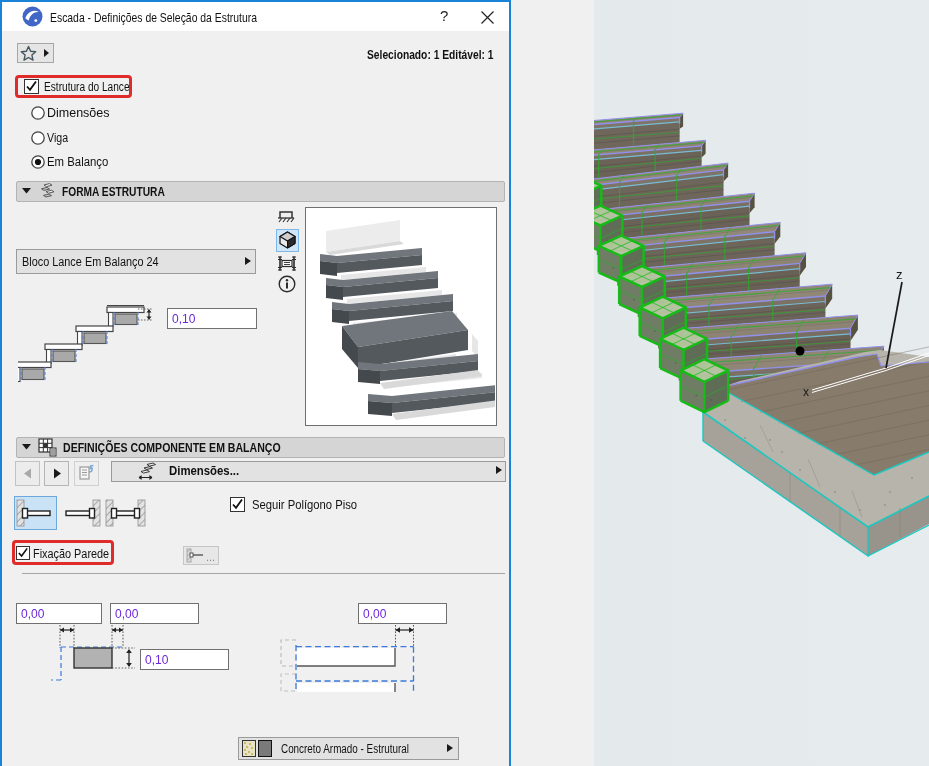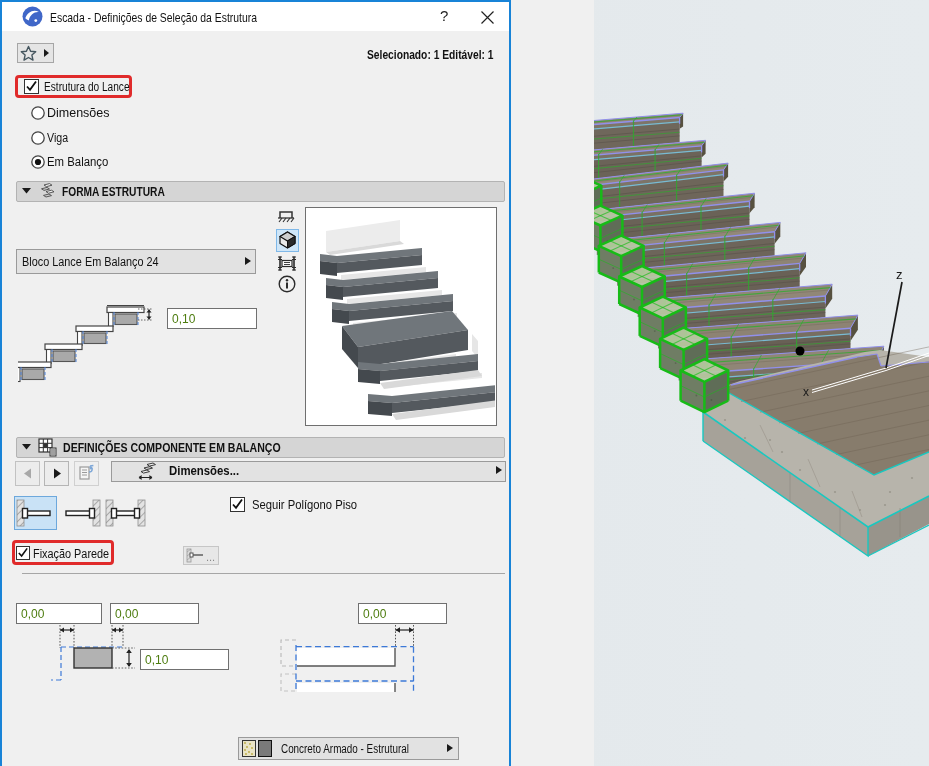--- a/index.html
+++ b/index.html
@@ -10,21 +10,21 @@
            background:linear-gradient(90deg,#dde3e6 0,#e4e9ec 60px,#e6ebee 100%); }
   #dlg { position:absolute; left:0; top:0; width:594px; height:766px; background:#f0f0f0;padding-left:44px; }
   .bluebord { position:absolute; background:#1883d7; z-index:50; }
   .abs { position:absolute; }
   .tx { position:absolute; font-size:12.5px; color:#111; white-space:nowrap; transform-origin:0 50%; }
   #title { position:absolute; left:2px; top:2px; width:507px; height:29px; background:#fff; }
   .hdrbar { position:absolute; left:16px; width:489px; height:21px; background:#d5d5d5;
             border:1px solid #b3b3b3; border-radius:2px; }
   .redbox { position:absolute; border:3px solid #e02b2b; border-radius:4px; }
   .cb { position:absolute; width:15px; height:15px; background:#fff; border:1px solid #333; }
-  .input { position:absolute; background:#fff; border:1px solid #707070; font-size:12px; color:#4d7c0f;
+  .input { position:absolute; background:#fff; border:1px solid #707070; font-size:12px; color:#6d28d9;
            padding:3px 0 0 4px; height:21px; }
   .drop { position:absolute; background:#e2e2e2; border:1px solid #9a9a9a; }
   .arrR { position:absolute; width:0; height:0; border-left:6px solid #1a1a1a; border-top:4px solid transparent; border-bottom:4px solid transparent; }
 </style>
 </head>
 <body>
 <div id="root">
   <div id="scene"><svg width="418" height="766" viewBox="0 0 418 766">
         <polygon points="4.0,131.0 168.6,117.5 172.1,113.2 7.5,126.7" fill="#948a7a"></polygon>
         <line x1="5.8" y1="128.8" x2="170.4" y2="115.3" stroke="#6b6253" stroke-width="0.8" stroke-opacity="0.4"></line>

